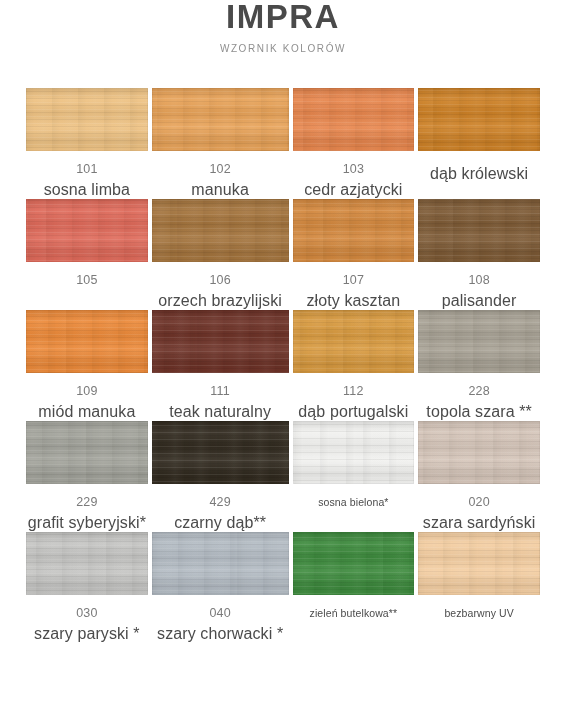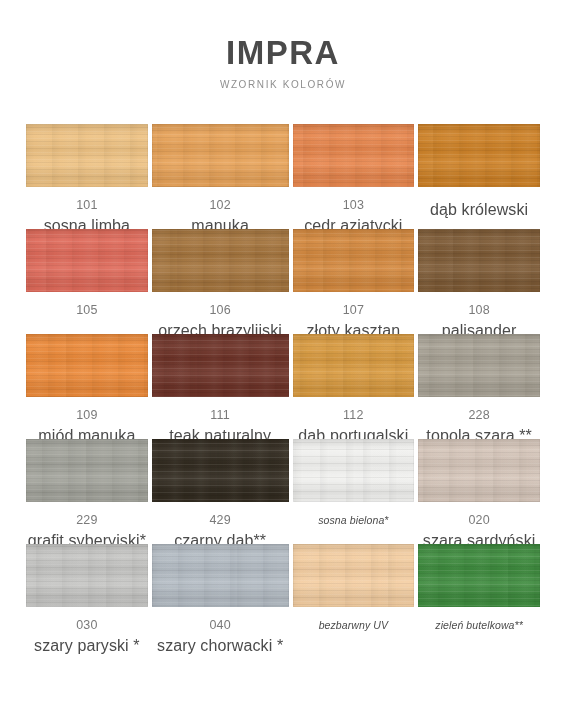--- a/index.html
+++ b/index.html
@@ -17,21 +17,20 @@
     position: relative;
     width: 566px;
     height: 716px;
     background: #ffffff;
     box-sizing: border-box;
   }
 
   
   .header {
     text-align: center;
-    margin-top: 36px;
   }
   .title {
     font-size: 33px;
     font-weight: 600;
     letter-spacing: 1.5px;
     color: #4a4a4a;
     line-height: 1;
     margin: 0;
   }
   .subtitle {
@@ -100,40 +99,39 @@
     position: absolute;
     inset: 0;
     box-shadow: inset 0 0 0 1px rgba(0,0,0,0.045);
     pointer-events: none;
   }
 
   
   .label {
     text-align: center;
     padding-top: 11px;
-    height: 42px;
+    height: 48px;
     box-sizing: border-box;
   }
   .code {
     display: block;
     font-size: 12.5px;
     color: #7a7a7a;
     line-height: 1.25;
     letter-spacing: 0.2px;
   }
   .name {
     display: block;
     font-size: 16px;
     color: #4b4b4b;
     line-height: 1.45;
     letter-spacing: 0.1px;
   }
   .label.single {
     padding-top: 11px;
-    font-style: italic;
   }
   .label.single .name {
     font-size: 10.5px;
   }
   .code:empty { display: none; }
 </style>
 </head>
 <body>
 
 <div class="page">
@@ -315,32 +313,32 @@
         <div class="swatch" style="background-color: rgb(180, 188, 196);">
           <div class="grain" style="background-position: 119px 51px, 0px 0px, 85px 0px;"></div>
           <div class="edge"></div>
         </div>
         <div class="label">
           <span class="code">040</span>
           <span class="name">szary chorwacki *</span>
         </div>
       </div>
       <div class="cell">
+        <div class="swatch" style="background-color: rgb(62, 139, 62);">
+          <div class="grain" style="background-position: 126px 54px, 0px 0px, 90px 0px;"></div>
+          <div class="edge"></div>
+        </div>
+        <div class="label single">
+          <span class="name">zieleń butelkowa**</span>
+        </div>
+      </div>
+      <div class="cell">
         <div class="swatch" style="background-color: rgb(245, 207, 163);">
           <div class="grain" style="background-position: 133px 57px, 0px 0px, 95px 0px;"></div>
           <div class="edge"></div>
         </div>
         <div class="label single">
           <span class="name">bezbarwny UV</span>
         </div>
       </div>
-      <div class="cell">
-        <div class="swatch" style="background-color: rgb(62, 139, 62);">
-          <div class="grain" style="background-position: 126px 54px, 0px 0px, 90px 0px;"></div>
-          <div class="edge"></div>
-        </div>
-        <div class="label single">
-          <span class="name">zieleń butelkowa**</span>
-        </div>
-      </div>
     </div>
 
 </div>
 
 </body></html>

